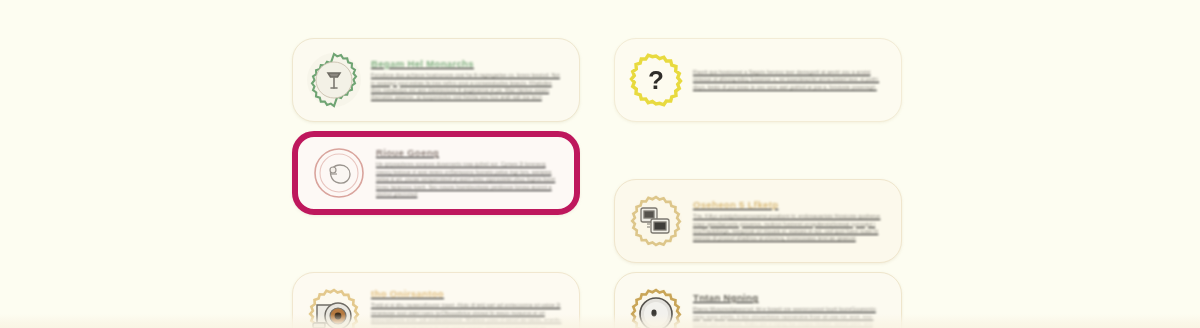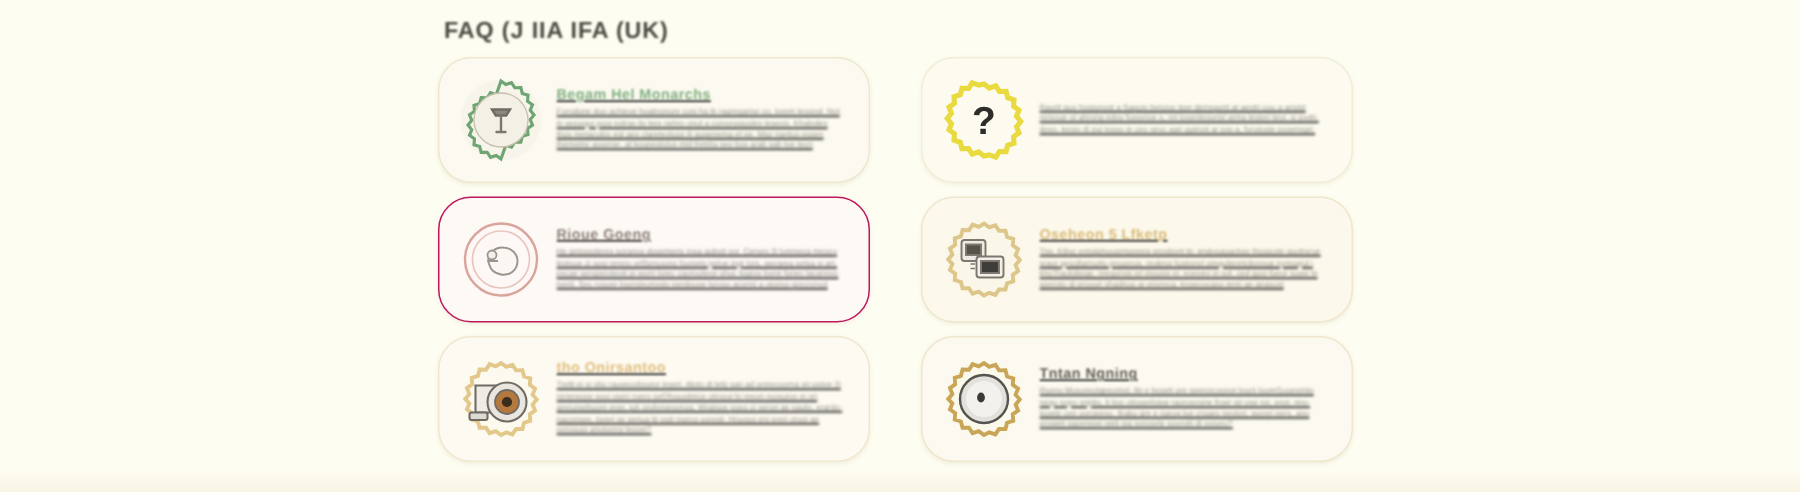--- a/index.html
+++ b/index.html
@@ -62,22 +62,22 @@
     border-radius: 22px;
     background: #fbf8ec;
     display: flex;
     align-items: center;
     padding: 0 12px 0 10px;
     box-sizing: border-box;
     overflow: hidden;
   }
   .faq-card.c-green  { background: #fcfaf0; border: 1px solid #efe7cf; box-shadow: 0 1px 3px rgba(180,170,130,0.18); }
   .faq-card.c-yellow { background: #fdfbf0; border: 1px solid #f3ecd6; box-shadow: 0 1px 3px rgba(190,180,130,0.16); }
-  .faq-card.c-rose   { background: #fdf9f5; border: 1px solid #be185d; box-shadow: 0 1px 3px rgba(190,160,155,0.18); }
-  .faq-card.c-tan    { background: #fcf9ec; border: 1px solid #f0e6cd; box-shadow: 0 1px 3px rgba(185,168,120,0.18); }
+  .faq-card.c-rose   { background: #fdf9f5; border: 6px solid #be185d; box-shadow: 0 1px 3px rgba(190,160,155,0.18); }
+  .faq-card.c-tan    { background: #fcf9ec; border: 1px solid #f0e6cd; box-shadow: 0 1px 3px rgba(185,168,120,0.18); margin-top: 48px; }
   .faq-card.c-gold   { background: #fcfaf0; border: 1px solid #efe6cc; box-shadow: 0 1px 3px rgba(185,168,120,0.18); }
   .faq-card.c-amber  { background: #fdfaf1; border: 1px solid #f1e7cf; box-shadow: 0 1px 3px rgba(190,170,125,0.18); }
 
   .card-icon {
     flex: 0 0 auto;
     width: 62px;
     height: 62px;
     position: relative;
     margin-right: 6px;
     filter: blur(0.35px);
@@ -126,21 +126,20 @@
     font-family: "Liberation Sans", sans-serif;
   }
 </style>
 </head>
 <body>
 
 <div id="page">
 
   <div id="content">
 
-    <div id="page-title">FAQ (J IIA IFA (UK)</div>
 
     <div id="faq-grid">
 
       <div class="faq-card c-green">
         <div class="card-icon">
           <svg viewBox="0 0 62 62">
             <circle cx="31" cy="31" r="27" fill="#f7f5ea"></circle>
             <g fill="none" stroke="#6fa473" stroke-width="2.1">
               <path d="M31 5 l3.2 2.4 3.8-1.3 2.2 3.4 4-0.1 1 3.9 3.8 1.2-0.3 4 3.3 2.3-1.5 3.7 2.5 3.1-2.5 3.1 1.5 3.7-3.3 2.3 0.3 4-3.8 1.2-1 3.9-4-0.1-2.2 3.4-3.8-1.3L31 57l-3.2-2.4-3.8 1.3-2.2-3.4-4 0.1-1-3.9-3.8-1.2 0.3-4-3.3-2.3 1.5-3.7L9 34.3l2.5-3.1-1.5-3.7 3.3-2.3-0.3-4 3.8-1.2 1-3.9 4 0.1 2.2-3.4 3.8 1.3z"></path>
             </g>

